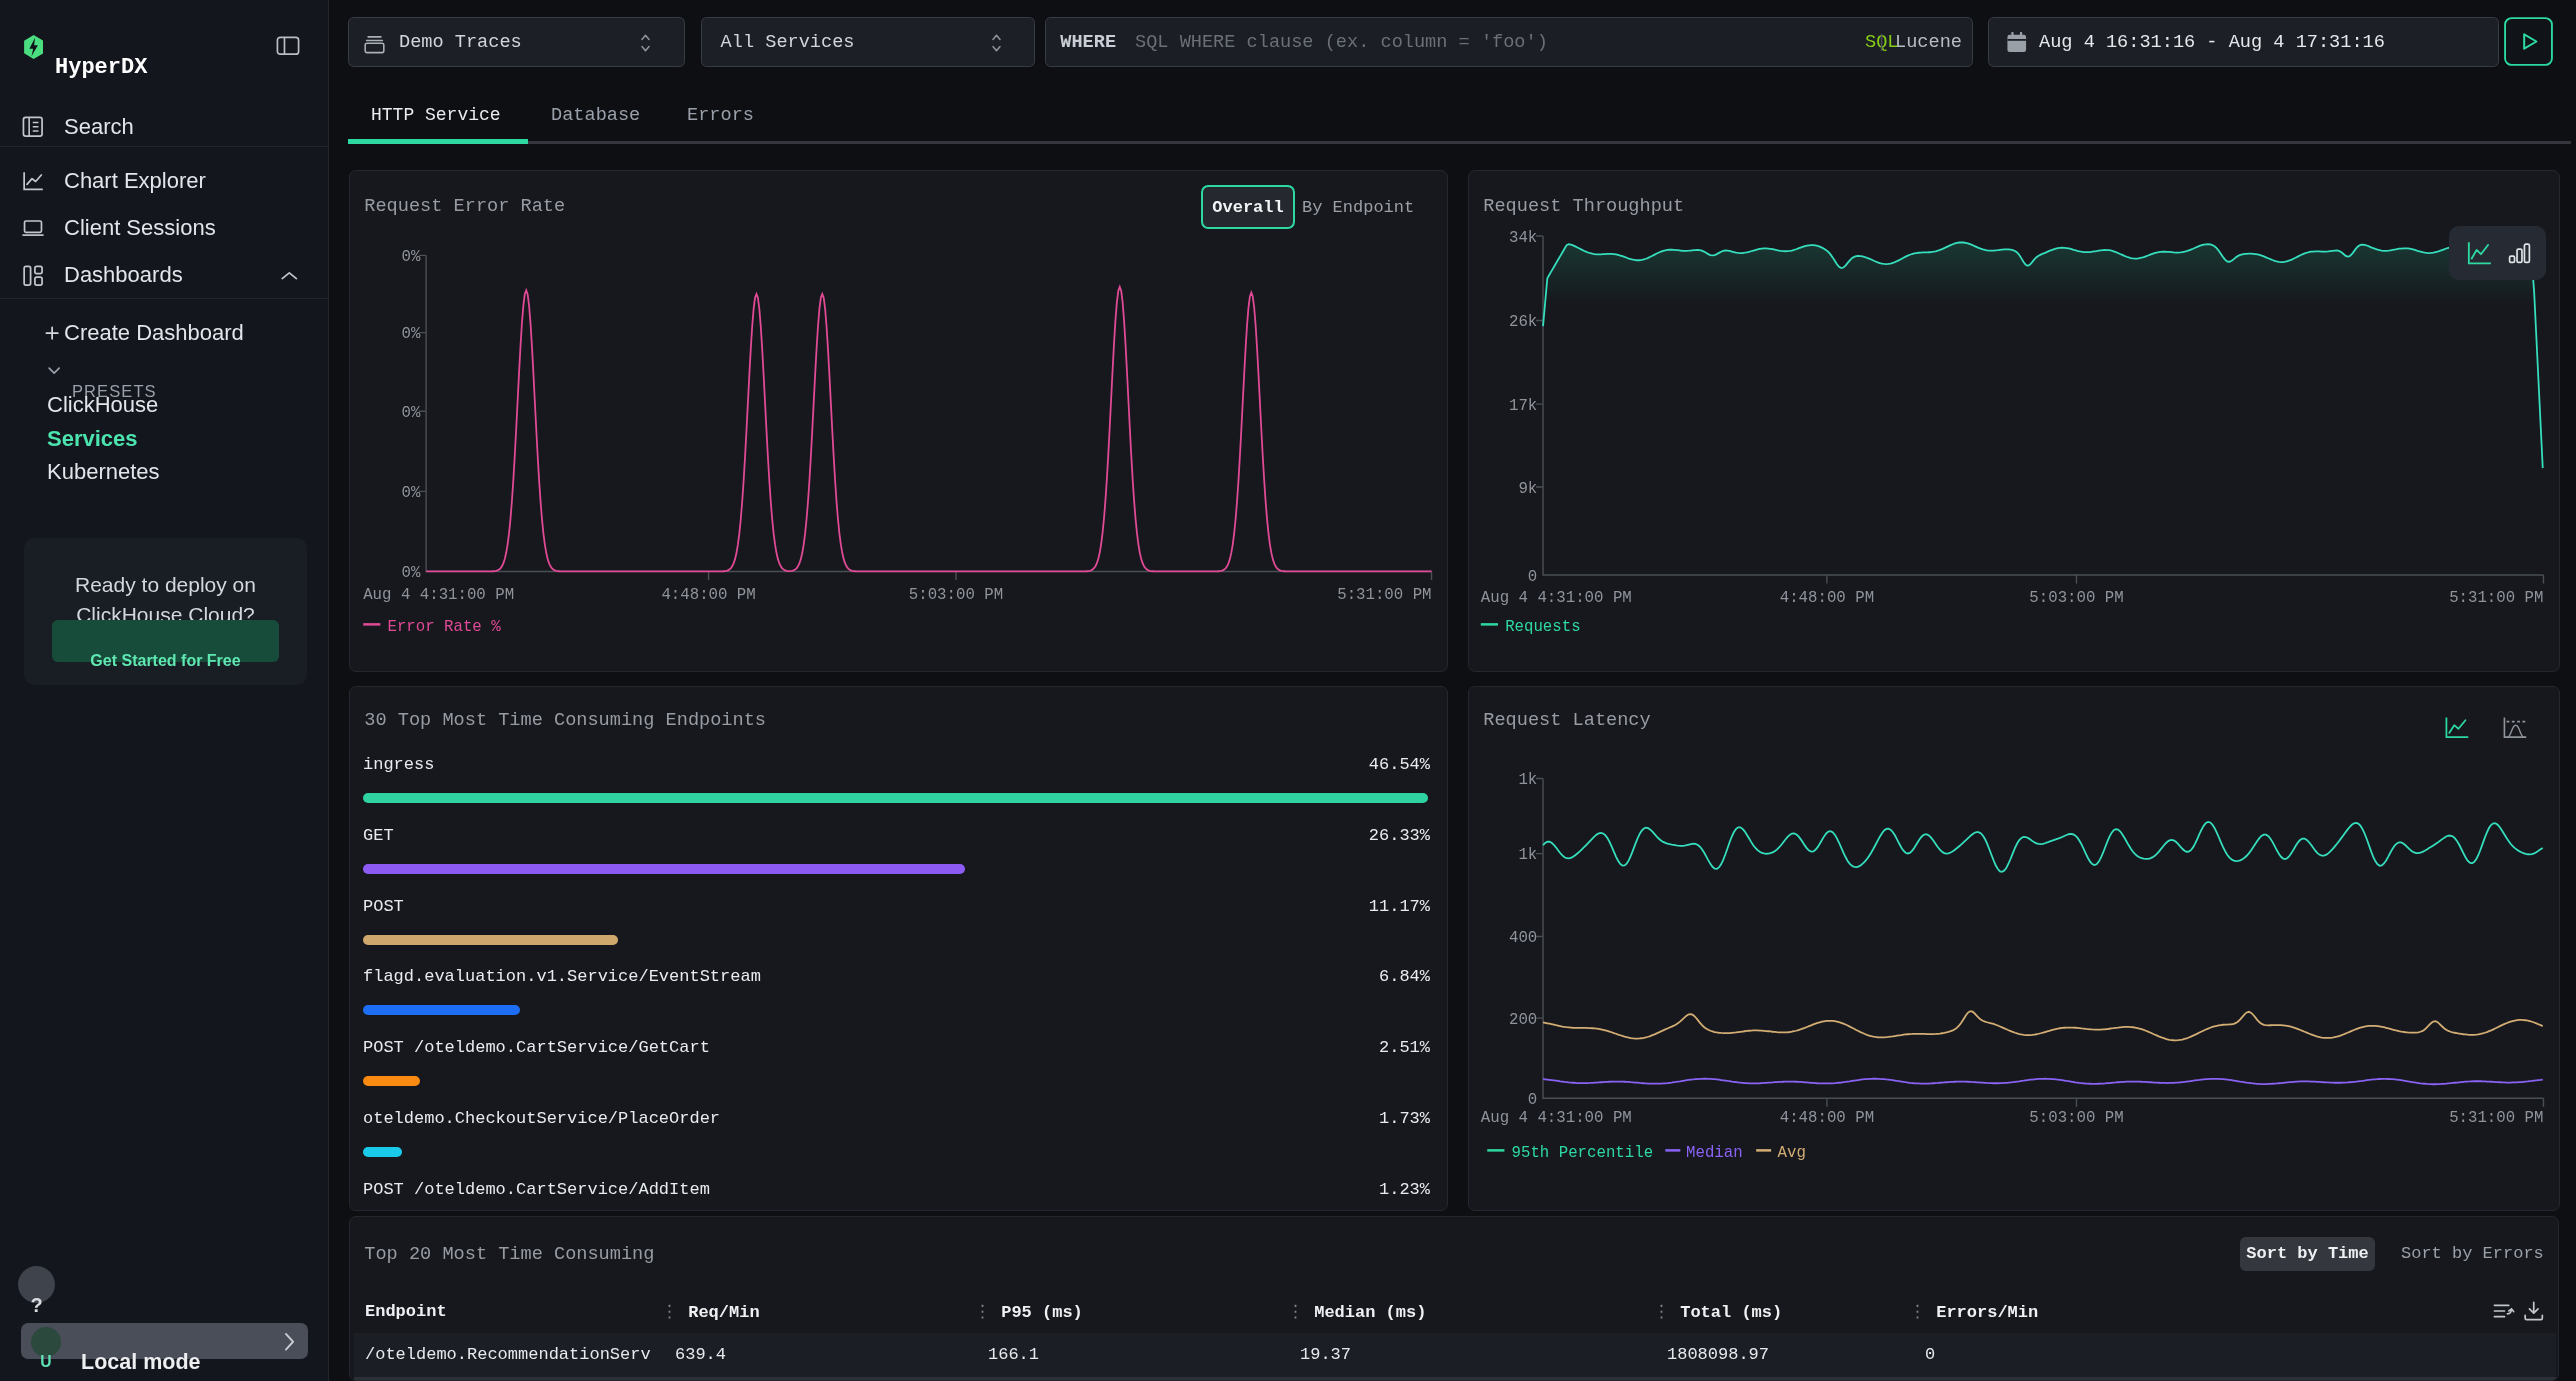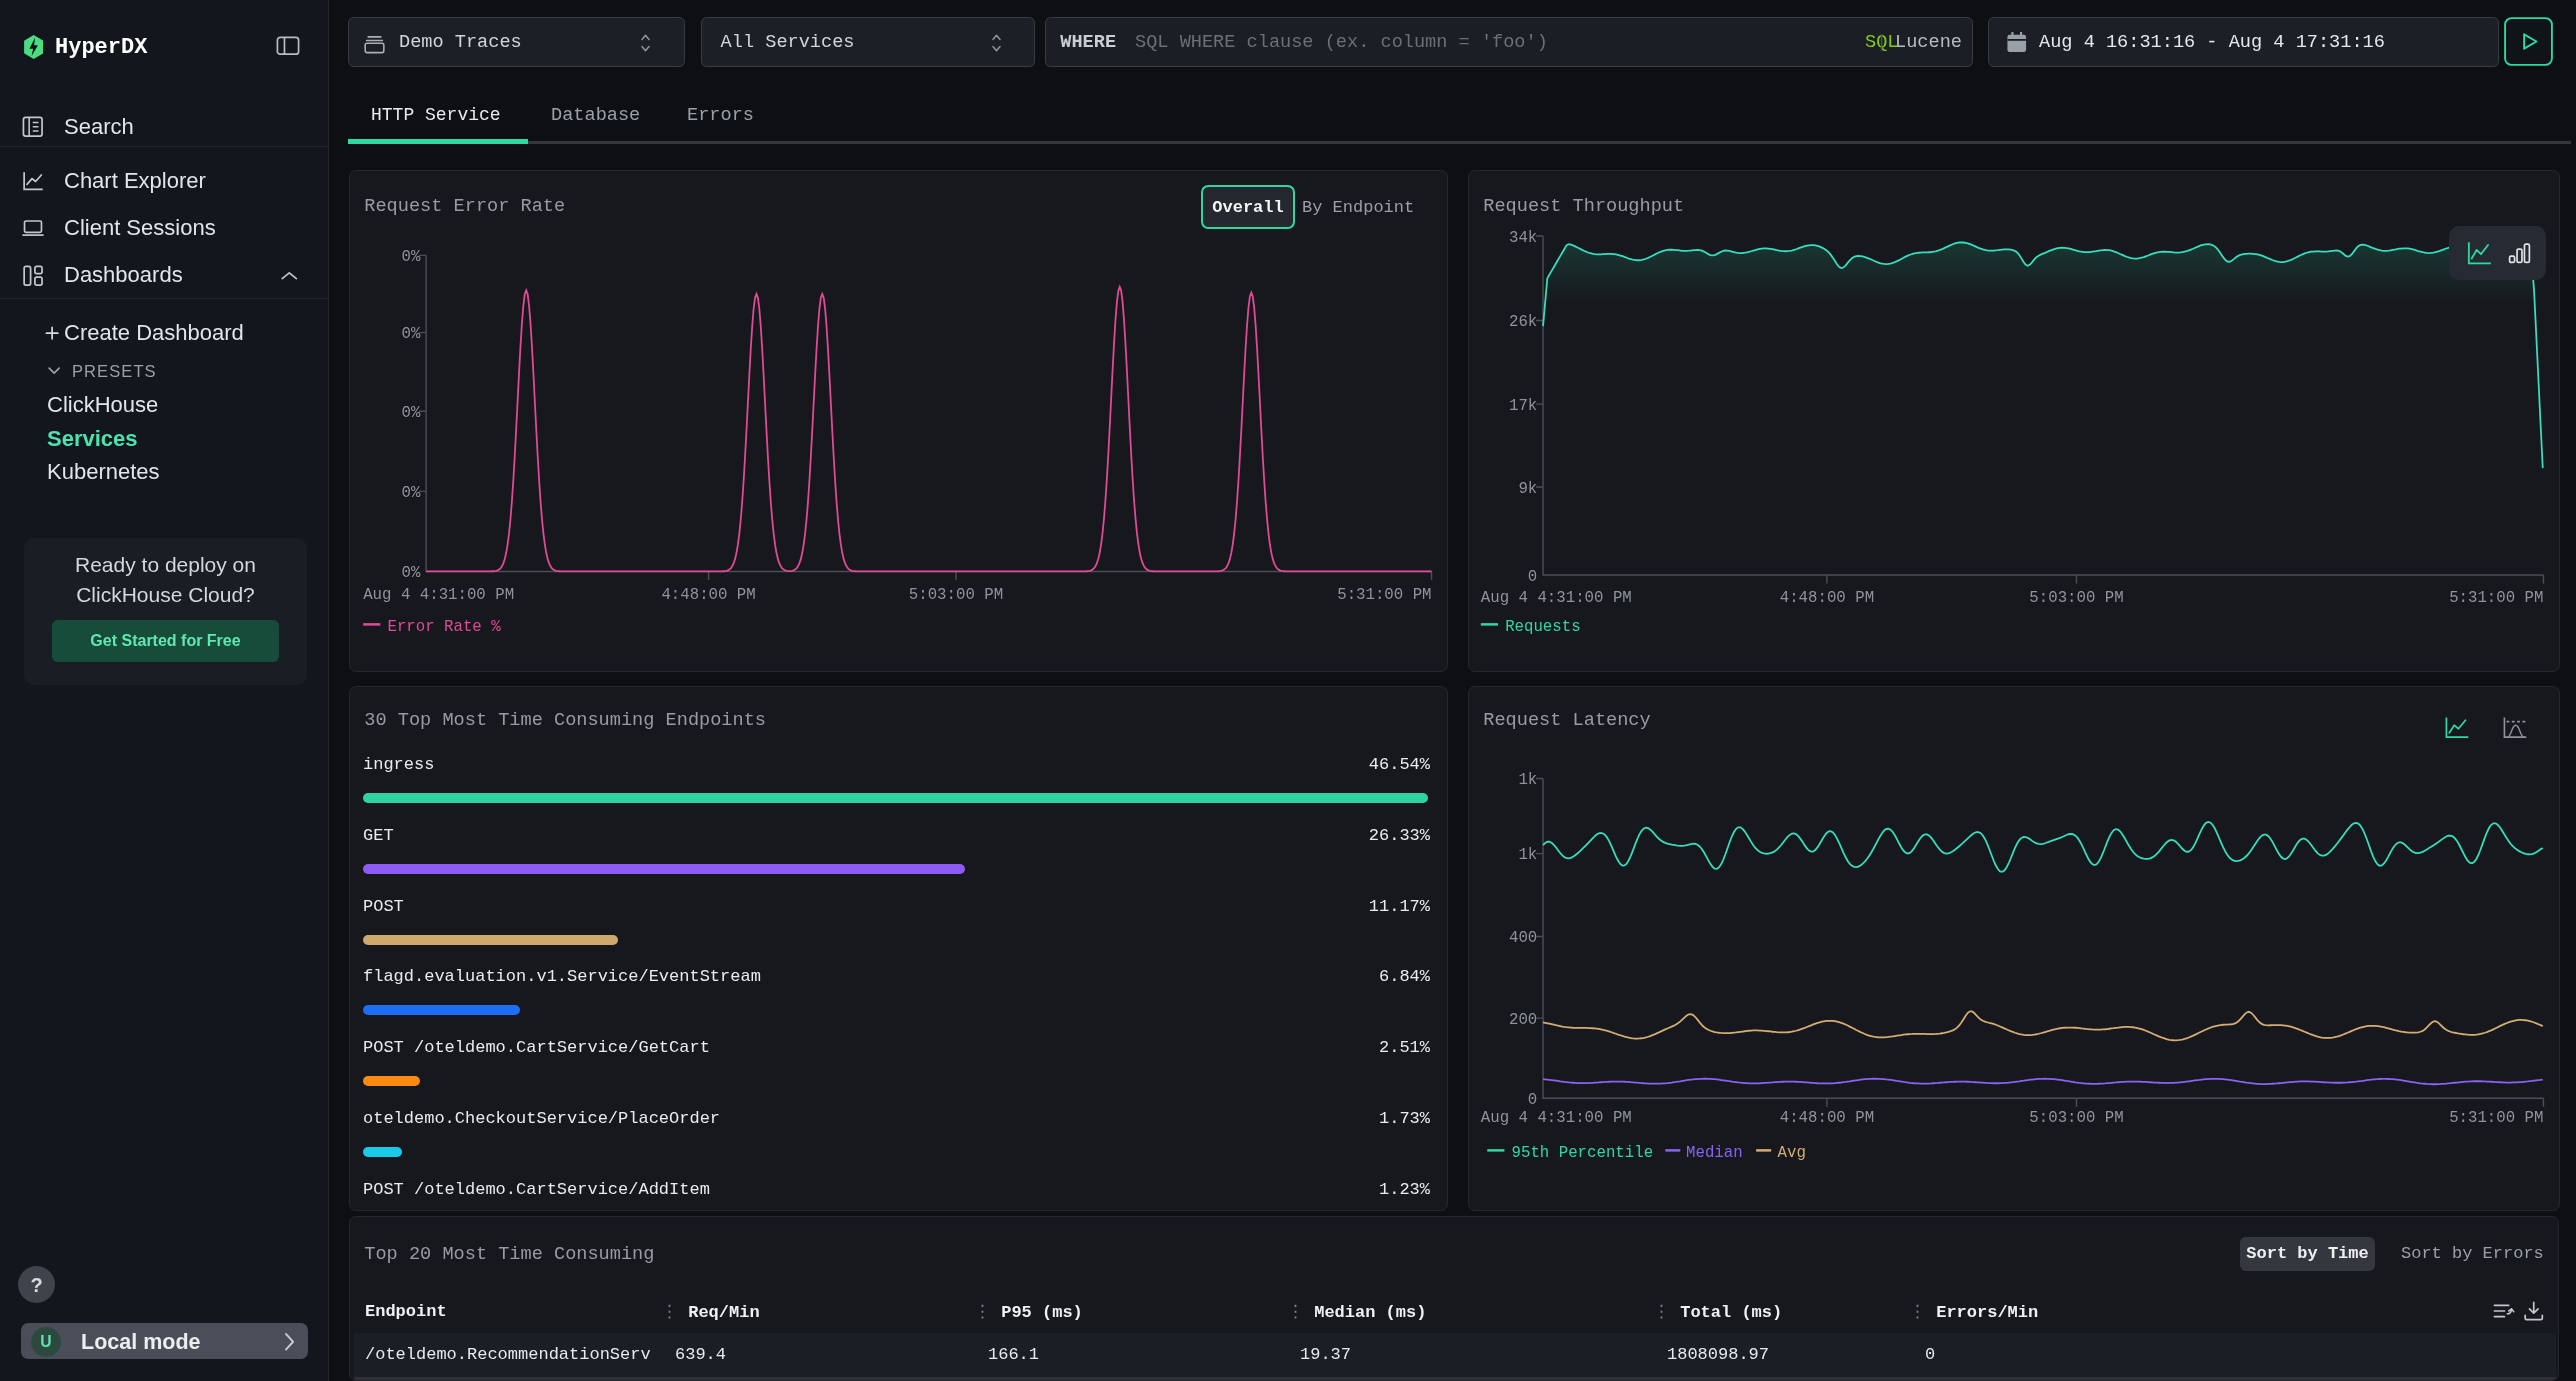--- a/index.html
+++ b/index.html
@@ -1,17 +1,17 @@
 <!DOCTYPE html>
 <html style="font-size:11.4px"><head><meta charset="utf-8"><style>
 * { margin:0; padding:0; box-sizing:border-box; }
 html,body { width:2576px; height:1381px; background:#0d0f13; overflow:hidden; }
 body { font-family:"Liberation Mono", monospace; color:#e9ecef; position:relative; }
 .abs { position:absolute; }
-.sans { font-family:"Liberation Sans", sans-serif; }
+.sans { font-family:"Liberation Sans", sans-serif;margin-top:20px; }
 .vc { transform:translateY(-50%); white-space:nowrap; }
 
 
 #sidebar { position:absolute; left:0; top:0; width:329px; height:1381px; background:#13161c; border-right:1.4px solid #21252c; }
 .navitem { position:absolute; left:64px; font-family:"Liberation Sans", sans-serif; font-size:22px; color:#e2e5e9; }
 .sep { position:absolute; left:0; width:329px; height:1.4px; background:#20242b; }
 
 
 .selbox { position:absolute; top:17px; height:50px; background:#1c1f26; border:1.4px solid #383c45; border-radius:5.7px; }
 .seltext { position:absolute; font-size:18.6px; color:#d2d5da; top:50%; }

